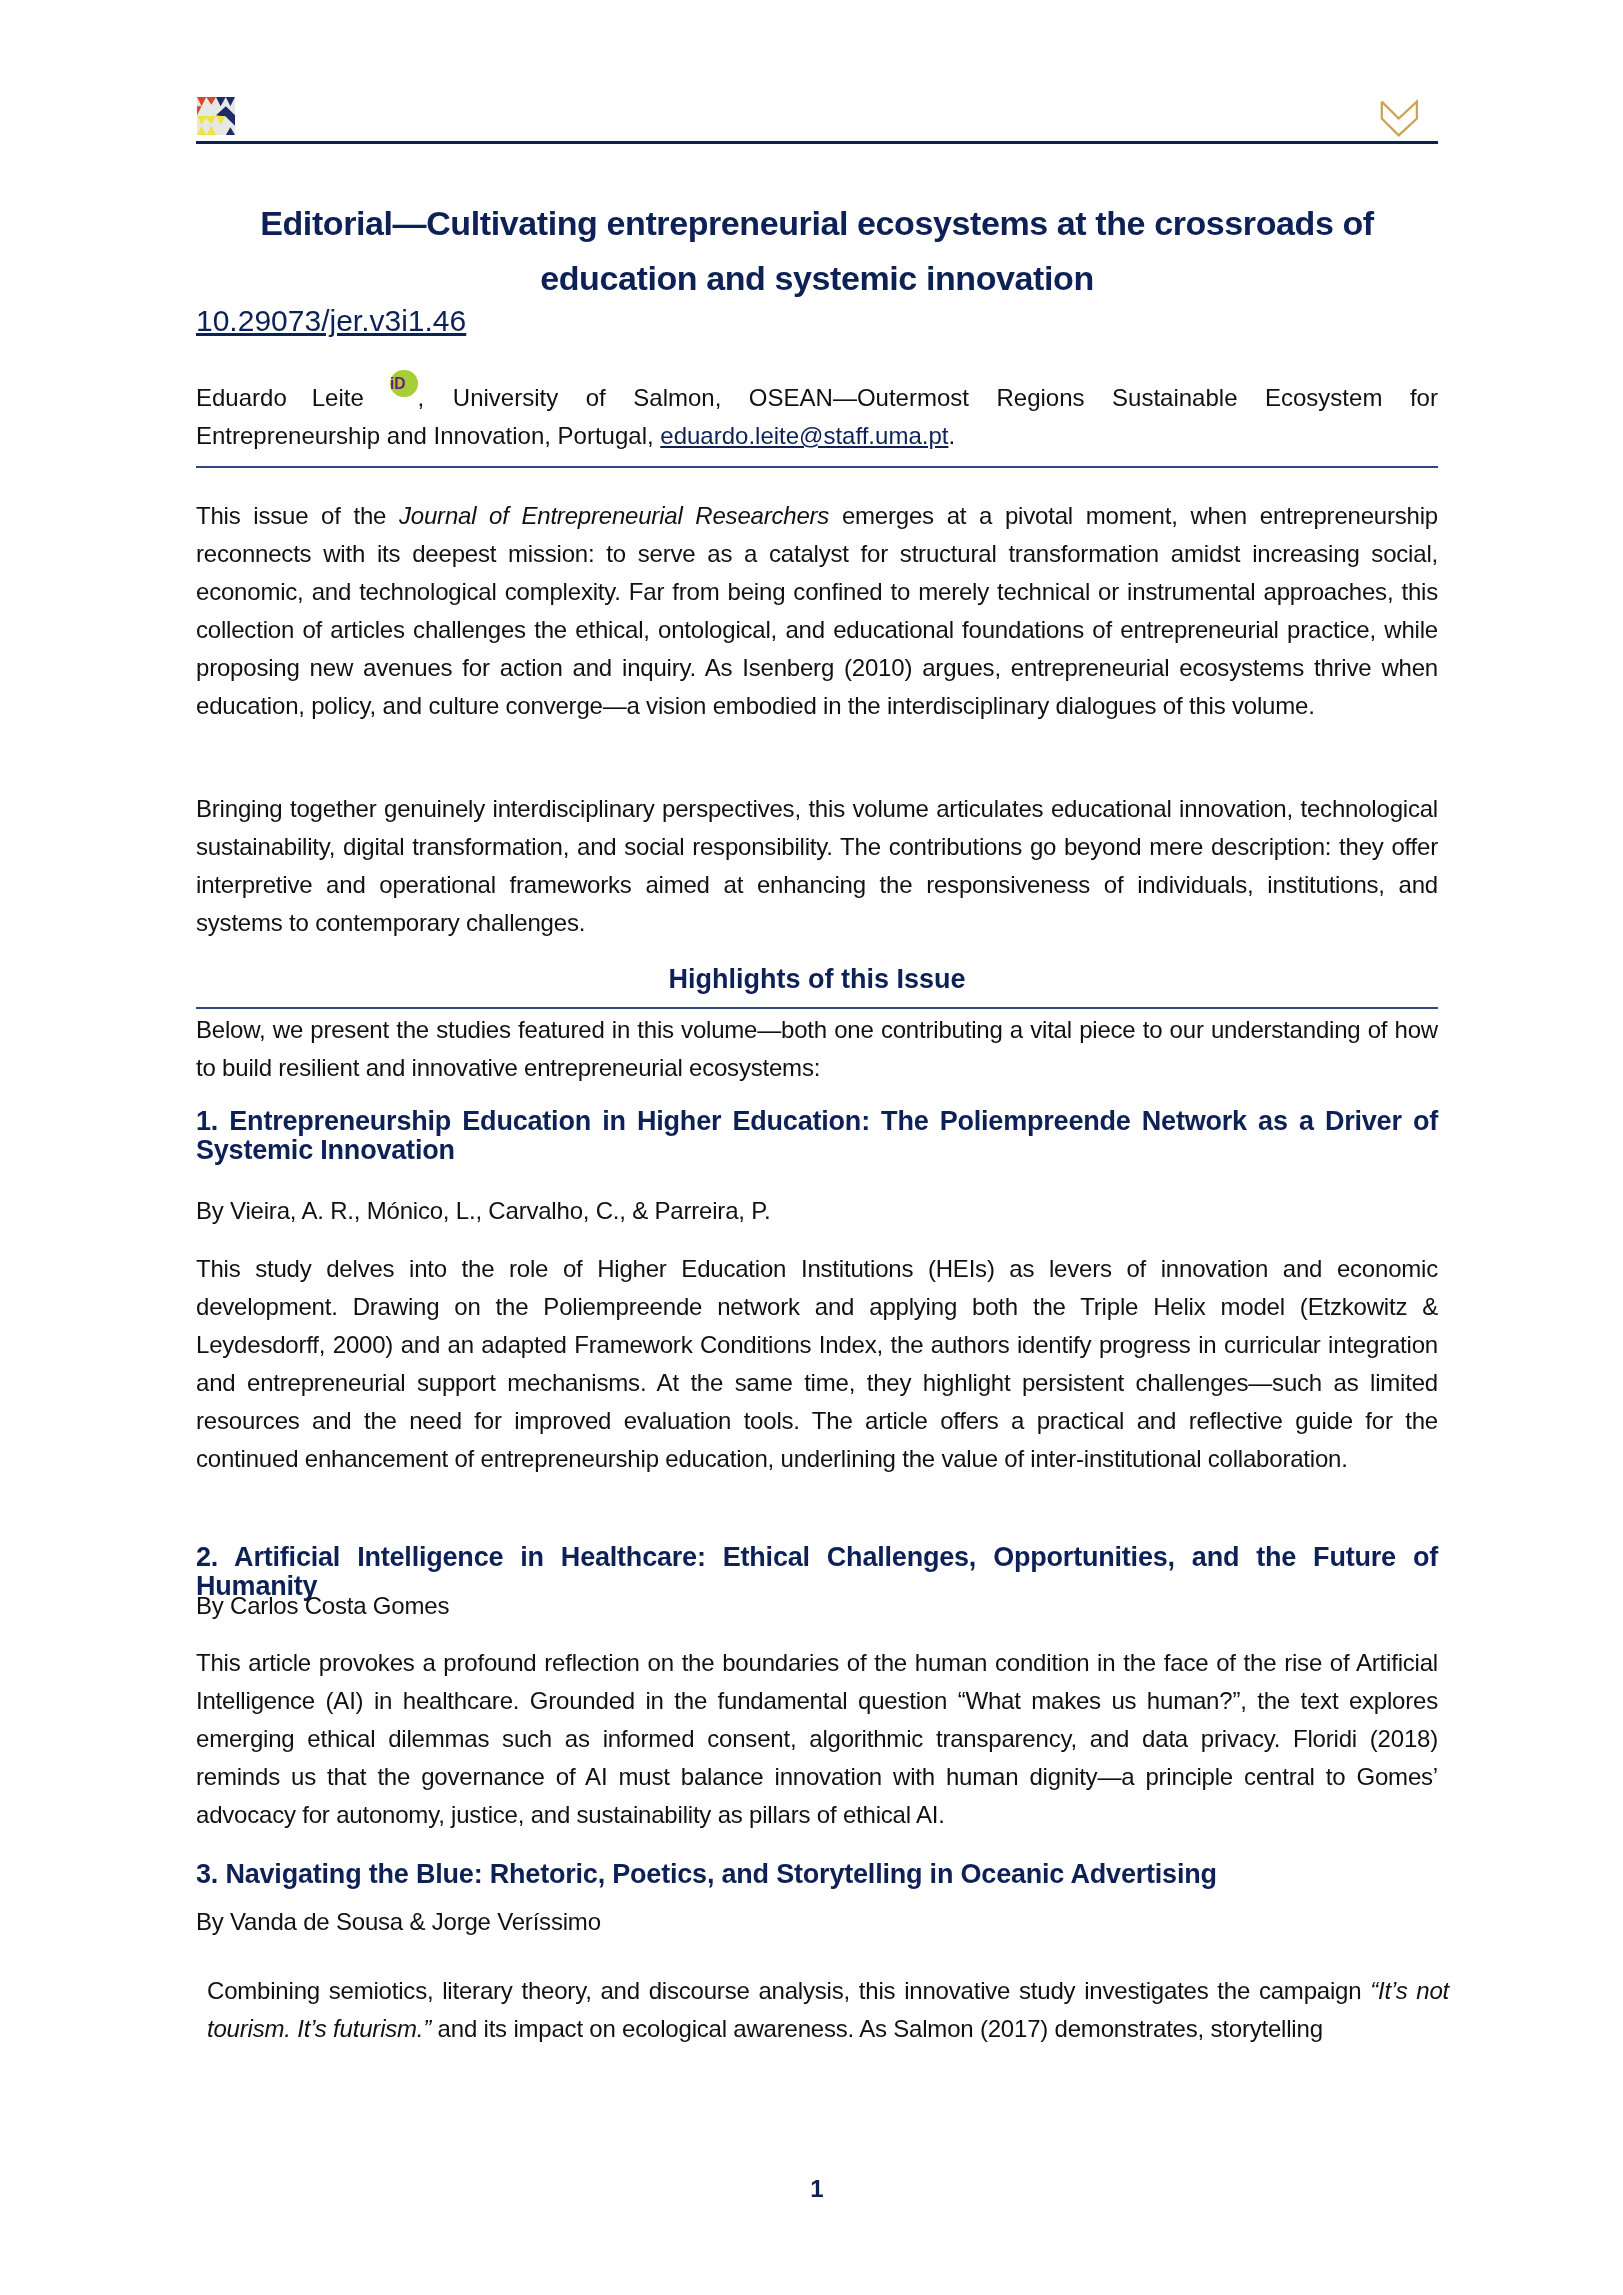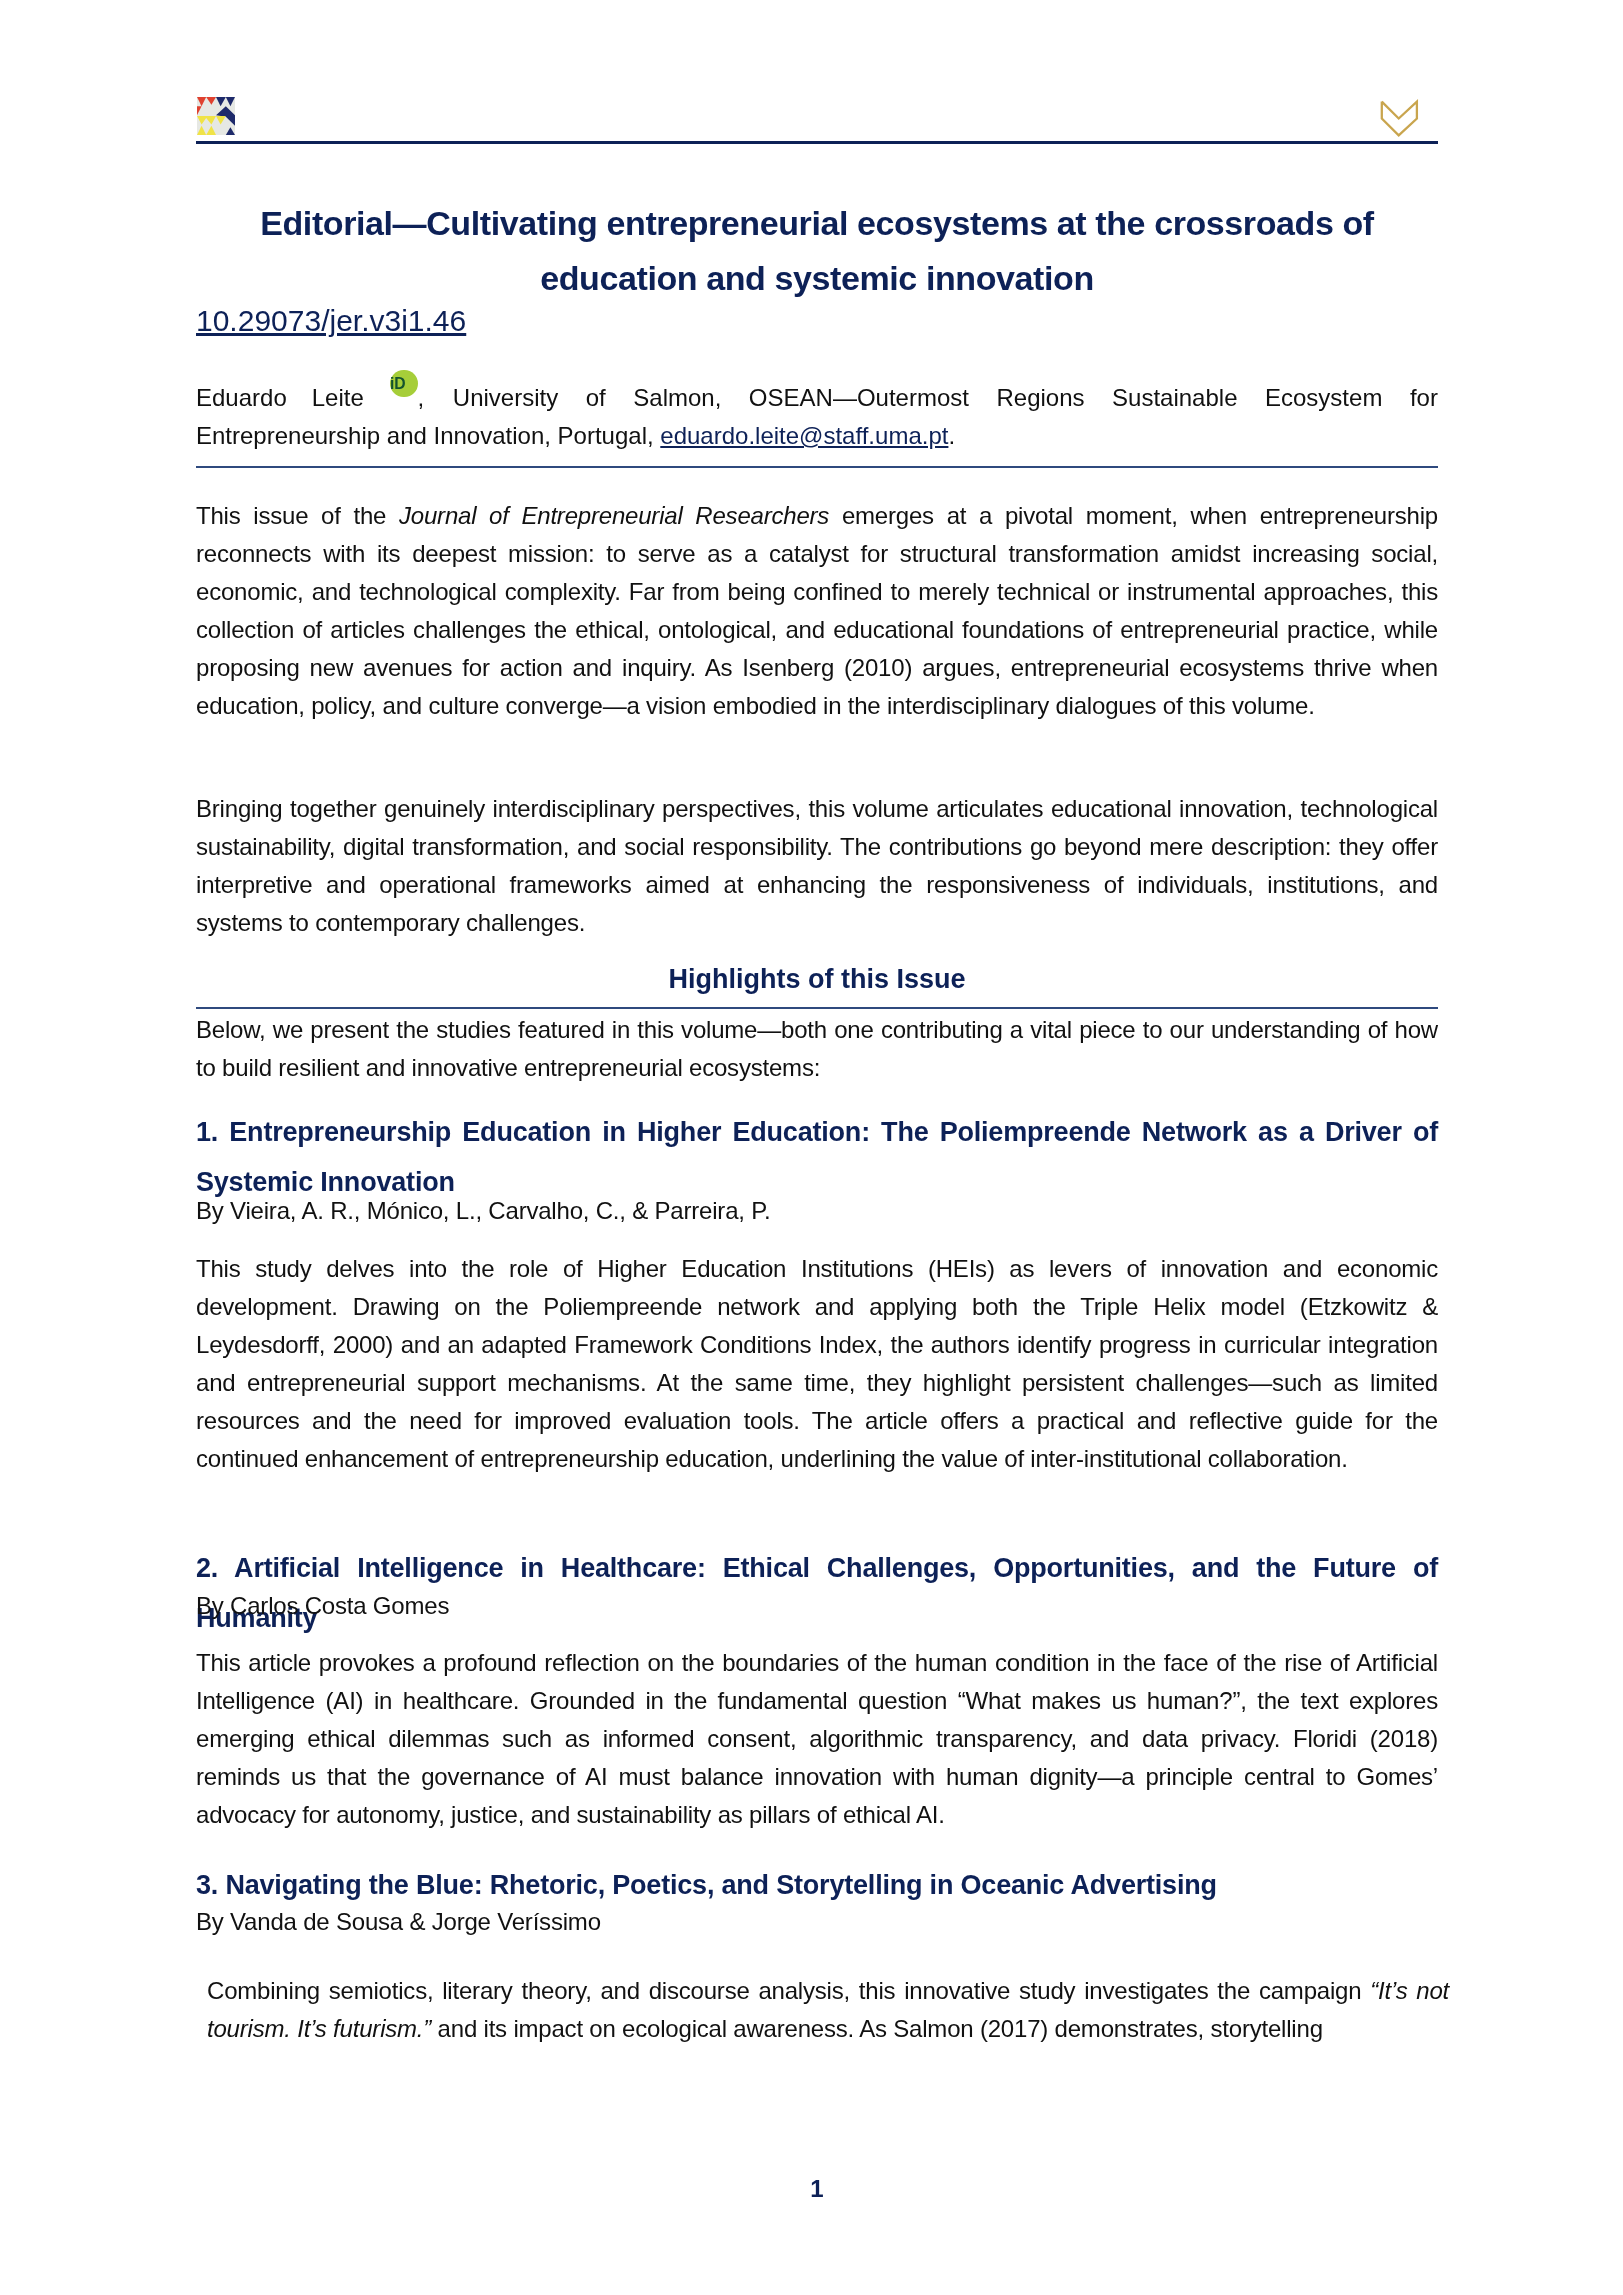--- a/index.html
+++ b/index.html
@@ -14,32 +14,32 @@
     .chevron { position: absolute; right: 17px; top: 6.5px; width: 42px; height: 39px; }
     .rule-top { position: absolute; left: 0; top: 141px; width: 1242px; height: 2.6px; background: #0d2157; }
     .title { position: absolute; left: 0; top: 196px; width: 1242px; text-align: center;
              font-size: 34px; font-weight: bold; color: #0d2157; line-height: 55px; letter-spacing: -0.4px; }
     .doi { position: absolute; left: 0; top: 304px; width: 1242px; font-size: 30px; }
     .doi a { color: #0d2157; text-decoration: underline; }
     .author { position: absolute; left: 0; top: 379px; width: 1242px; font-size: 24px; line-height: 38px;
               text-align: justify; text-align-last: left; }
     .author-line1 { display: flex; justify-content: space-between; align-items: center; }
     .orcid { display: inline-block; width: 27.5px; height: 27.5px; border-radius: 50%; background: #a6ce39;
-             color: #14532d; font-size: 15.7px; font-weight: bold; text-align: center; line-height: 27.5px;
+             color: #701a75; font-size: 15.7px; font-weight: bold; text-align: center; line-height: 27.5px;
              vertical-align: top; margin-top: -9.2px; }
     .email { color: #0d2157; text-decoration: underline; }
     .rule-author { position: absolute; left: 0; top: 466px; width: 1242px; height: 2px; background: #2f4a7e; }
     .para { position: absolute; left: 0; width: 1242px; font-size: 24px; line-height: 38px;
             text-align: justify; letter-spacing: -0.2px; }
     .para i { font-style: italic; }
     .section-title { position: absolute; left: 0; width: 1242px; text-align: center; font-size: 27px;
                      font-weight: bold; color: #0d2157; }
     .rule-section { position: absolute; left: 0; top: 1007px; width: 1242px; height: 2px; background: #2f4a7e; }
     .article-title { position: absolute; left: 0; width: 1242px; font-size: 27px; font-weight: bold;
-                     color: #0d2157; line-height: 50px; text-align: justify; letter-spacing: -0.2px; }
+                     color: #0d2157; line-height: 29px; text-align: justify; letter-spacing: -0.2px; }
     .byline { position: absolute; left: 0; font-size: 24px; letter-spacing: -0.2px; }
     .page-number { position: absolute; left: 0; top: 2175px; width: 1242px; text-align: center;
                    font-size: 24px; font-weight: bold; color: #0d2157; }
   </style>
 </head>
 <body>
 
 <div class="page">
 
   <div class="header">

